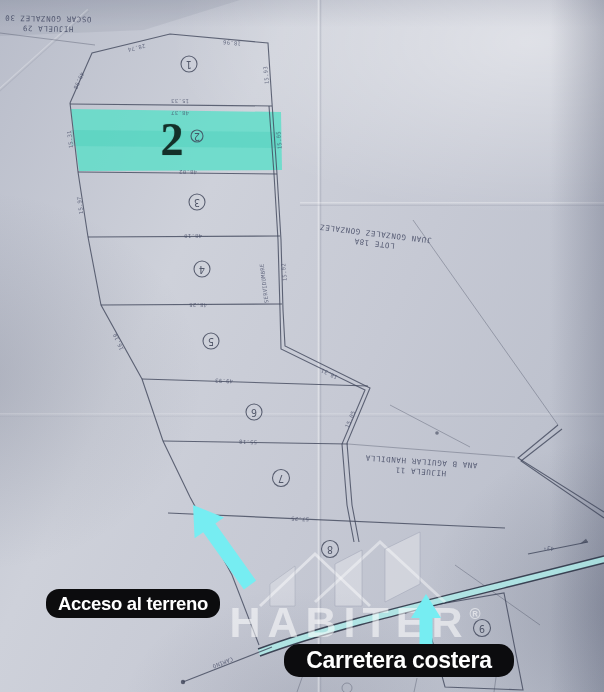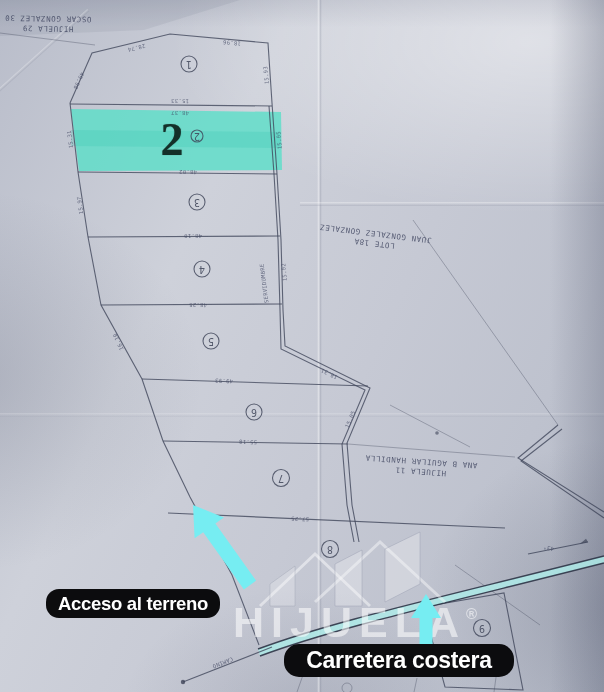--- a/index.html
+++ b/index.html
@@ -190,21 +190,21 @@
   <div class="big-num">2</div>
 
   <div class="watermark">
     <svg class="wm-logo" width="230" height="96" viewBox="0 0 230 96">
       <path d="M20,92 L75,40 L130,92" fill="none" stroke="rgba(255,255,255,.55)" stroke-width="3"></path>
       <path d="M75,88 L140,28 L205,88" fill="none" stroke="rgba(255,255,255,.5)" stroke-width="3"></path>
       <path d="M145,35 L180,18 L180,70 L145,88 Z" fill="rgba(255,255,255,.32)" stroke="rgba(140,146,164,.4)"></path>
       <path d="M95,50 L122,36 L122,92 L95,92 Z" fill="rgba(255,255,255,.30)" stroke="rgba(140,146,164,.4)"></path>
       <path d="M30,70 L55,52 L55,92 L30,92 Z" fill="rgba(255,255,255,.26)" stroke="rgba(140,146,164,.35)"></path>
     </svg>
-    <div class="wm-text"><span>HIJUELA</span><span class="wm-reg">®</span></div>
+    <div class="wm-text"><span>HABITER</span><span class="wm-reg">®</span></div>
     <div class="wm-tagline">Oriente</div>
   </div>
 
   <svg class="arrows" width="604" height="692" viewBox="0 0 604 692">
     <polygon points="256.1,580.6 215.4,523.5 223.9,517.4 193,505 194.6,538.3 203.2,532.2 243.9,589.4" fill="var(--cyan)"></polygon>
     <polygon points="432.5,660 432.5,618 441,618 426,594 411,618 419.5,618 419.5,660" fill="var(--cyan)"></polygon>
   </svg>
 
   <div class="pill pill-access">
     <span>Acceso al terreno</span>

